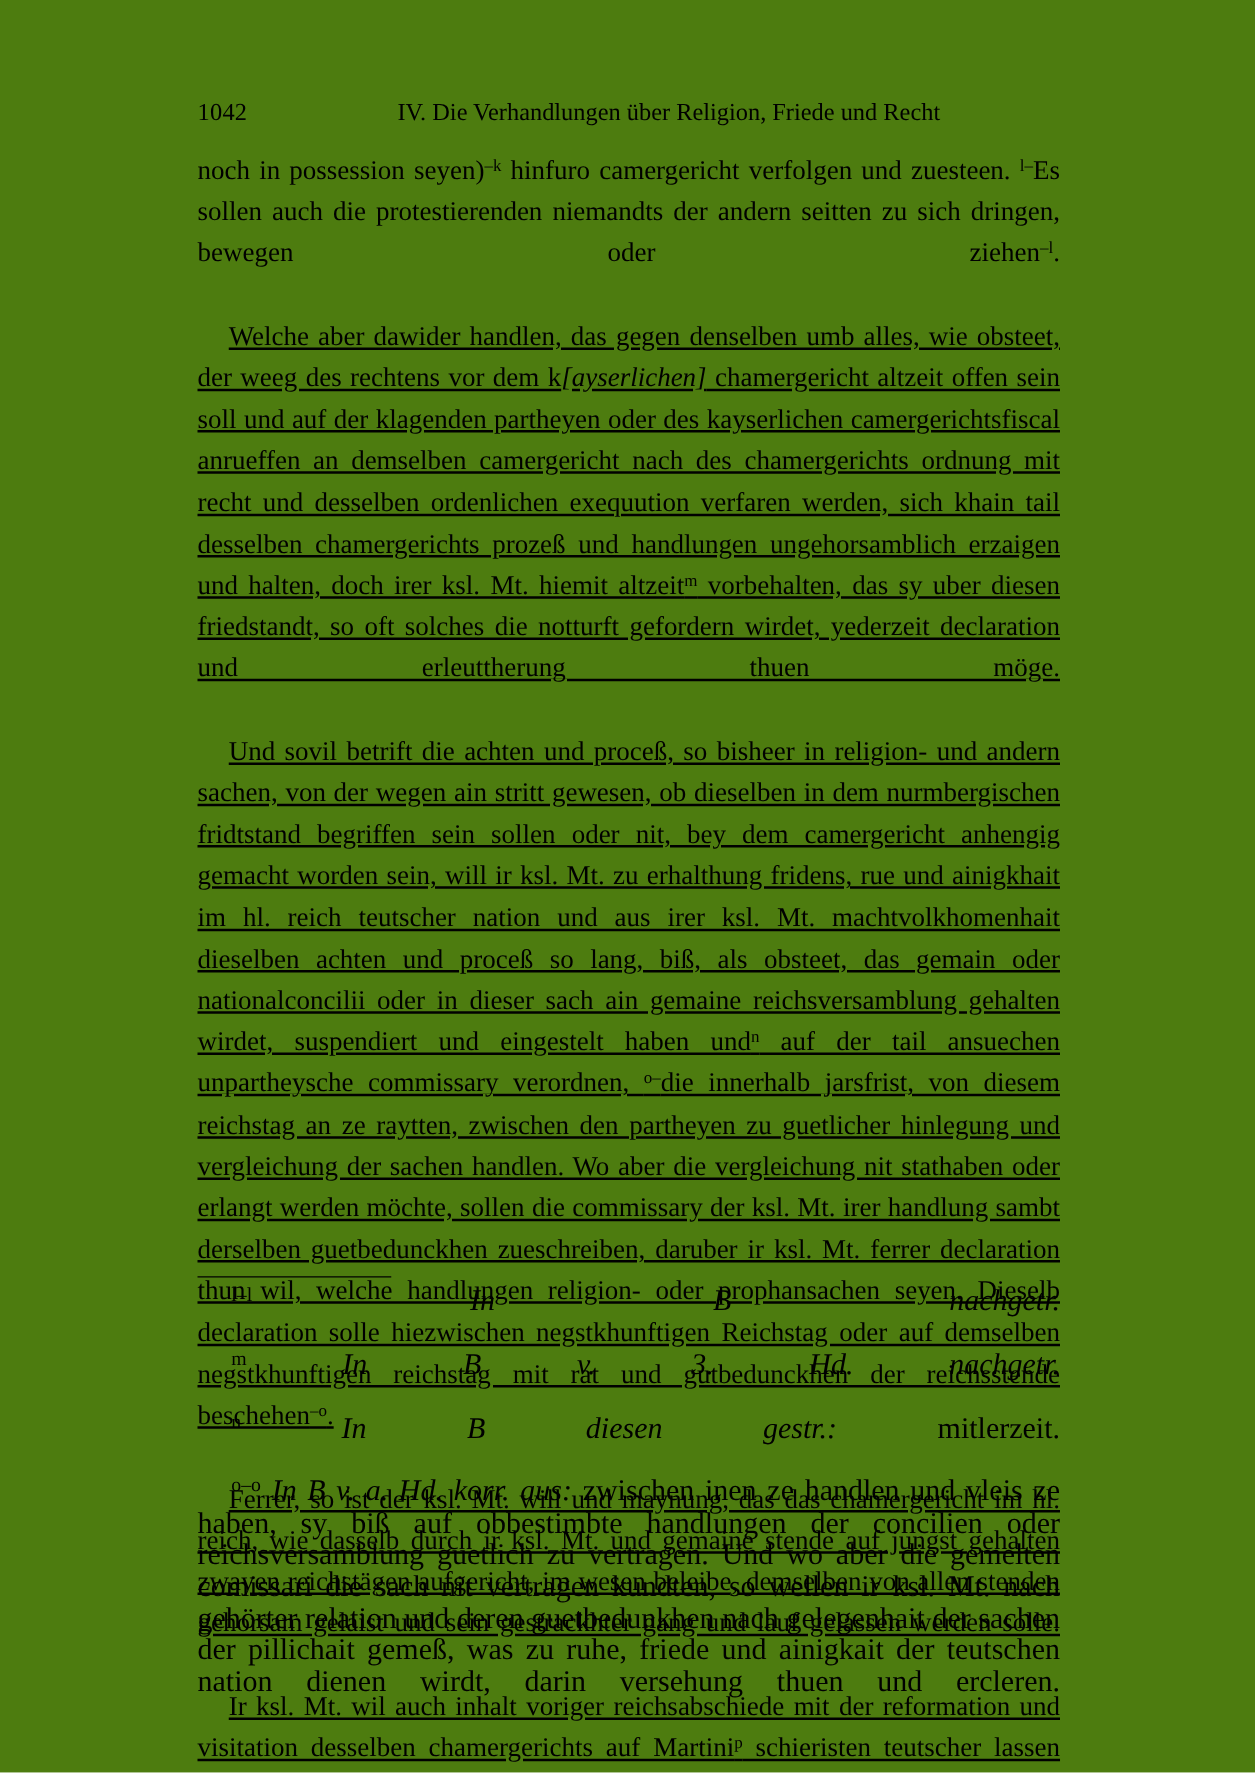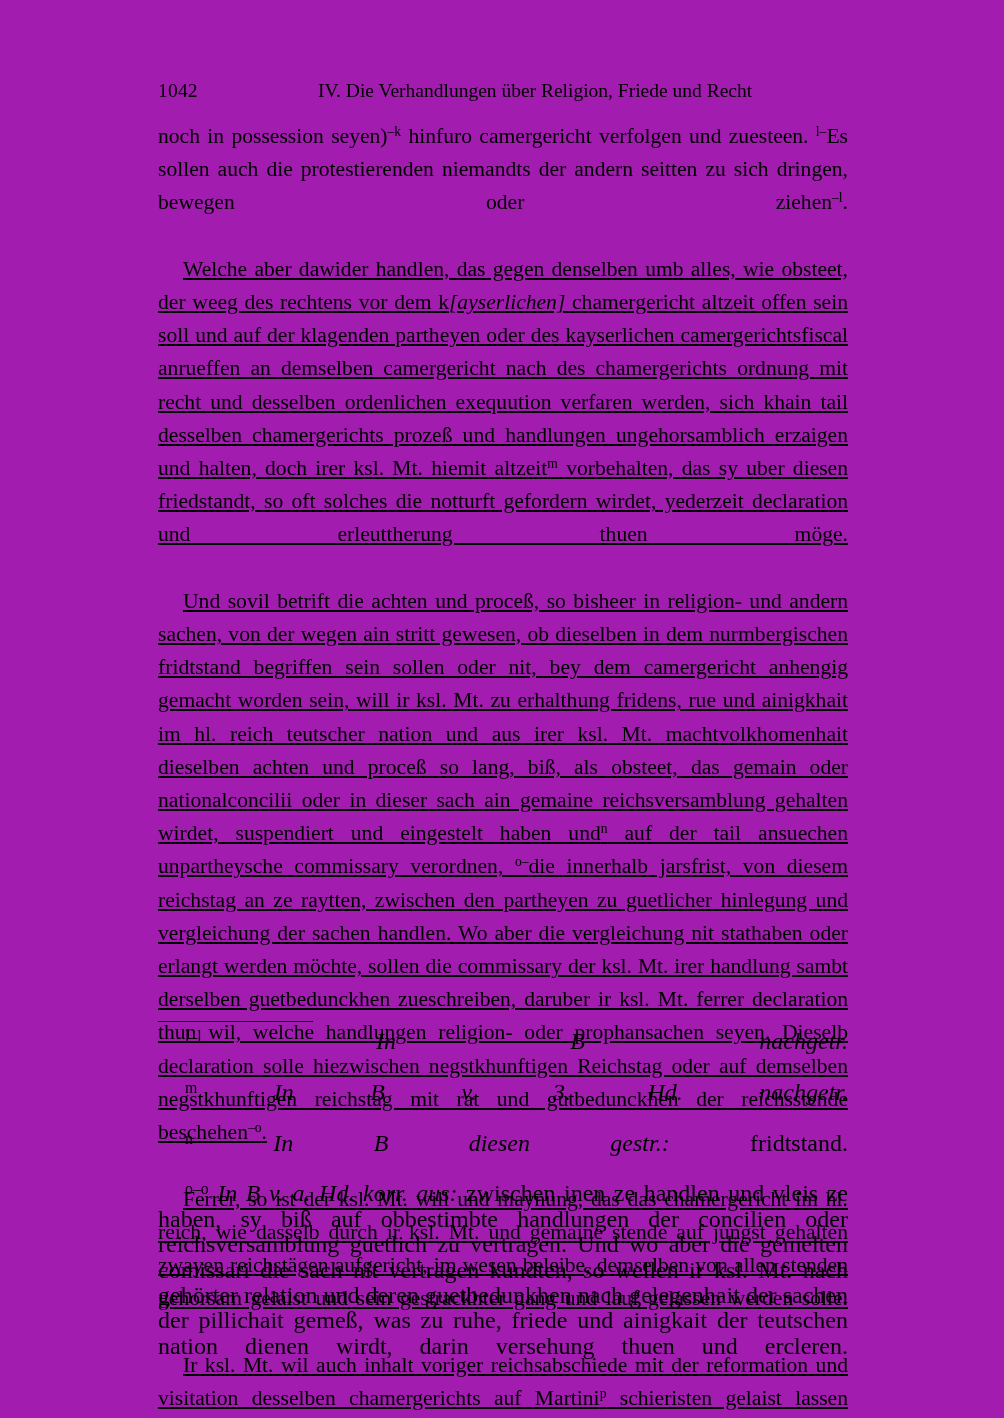--- a/index.html
+++ b/index.html
@@ -16,21 +16,21 @@
     font-family: "Liberation Serif", "DejaVu Serif", serif;
     color: #000000;
     -webkit-font-smoothing: antialiased;
   }
 
   .page {
     position: absolute;
     left: 0; top: 0;
     width: 1004px;
     height: 1418px;
-    background: #a21caf;
+    background: #4d7c0f;
   }
 
   
   .running-head {
     position: absolute;
     left: 158px;
     top: 78px;
     width: 690px;
     height: 26px;
     font-size: 19.5px;
@@ -127,26 +127,26 @@
 
   <div class="running-head">
     <span class="folio">1042</span><span class="title">IV. Die Verhandlungen über Religion, Friede und Recht</span>
   </div>
 
   <div class="body-block">
       <p><span>noch in possession seyen)</span><sup class="note">–k</sup><span> hinfuro camergericht verfolgen und zuesteen. </span><sup class="note">l–</sup><span>Es sollen auch die protestierenden niemandts der andern seitten zu sich dringen, bewegen oder ziehen</span><sup class="note">–l</sup><span>.</span></p>
       <p class="indent"><span>Welche aber dawider handlen, das gegen denselben umb alles, wie obsteet, der weeg des rechtens vor dem k</span><em class="ital">[ayserlichen]</em><span> chamergericht altzeit offen sein soll und auf der klagenden partheyen oder des kayserlichen camergerichtsfiscal anrueffen an demselben camergericht nach des chamergerichts ordnung mit recht und desselben ordenlichen exequution verfaren werden, sich khain tail desselben chamergerichts prozeß und handlungen ungehorsamblich erzaigen und halten, doch irer ksl. Mt. hiemit altzeit</span><sup class="note">m</sup><span> vorbehalten, das sy uber diesen friedstandt, so oft solches die notturft gefordern wirdet, yederzeit declaration und erleuttherung thuen möge.</span></p>
       <p class="indent"><span>Und sovil betrift die achten und proceß, so bisheer in religion- und andern sachen, von der wegen ain stritt gewesen, ob dieselben in dem nurmbergischen fridtstand begriffen sein sollen oder nit, bey dem camergericht anhengig gemacht worden sein, will ir ksl. Mt. zu erhalthung fridens, rue und ainigkhait im hl. reich teutscher nation und aus irer ksl. Mt. machtvolkhomenhait dieselben achten und proceß so lang, biß, als obsteet, das gemain oder nationalconcilii oder in dieser sach ain gemaine reichsversamblung gehalten wirdet, suspendiert und eingestelt haben und</span><sup class="note">n</sup><span> auf der tail ansuechen unpartheysche commissary verordnen, </span><sup class="note">o–</sup><span>die innerhalb jarsfrist, von diesem reichstag an ze raytten, zwischen den partheyen zu guetlicher hinlegung und vergleichung der sachen handlen. Wo aber die vergleichung nit stathaben oder erlangt werden möchte, sollen die commissary der ksl. Mt. irer handlung sambt derselben guetbedunckhen zueschreiben, daruber ir ksl. Mt. ferrer declaration thun wil, welche handlungen religion- oder prophansachen seyen. Dieselb declaration solle hiezwischen negstkhunftigen Reichstag oder auf demselben negstkhunftigen reichstag mit rat und gutbedunckhen der reichsstende beschehen</span><sup class="note">–o</sup><span>.</span></p>
       <p class="indent"><span>Ferrer, so ist der ksl. Mt. will und maynung, das das chamergericht im hl. reich, wie dasselb durch ir ksl. Mt. und gemaine stende auf jungst gehalten zwayen reichstägen aufgericht, im wesen beleibe, demselben von allen stenden gehorsam gelaist und sein gestrackhter gang und lauf gelassen werden solle.</span></p>
-      <p class="indent"><span>Ir ksl. Mt. wil auch inhalt voriger reichsabschiede mit der reformation und visitation desselben chamergerichts auf Martini</span><sup class="note">p</sup><span> schieristen gelaist lassen</span></p>
+      <p class="indent"><span>Ir ksl. Mt. wil auch inhalt voriger reichsabschiede mit der reformation und visitation desselben chamergerichts auf Martini</span><sup class="note">p</sup><span> schieristen teutscher lassen</span></p>
     </div>
 
   <div class="footnotes">
     <hr class="fn-rule" style="width: 155px;">
     <div>
         <p><sup class="note fn-mark-sp">l–l</sup> <em class="ital">In B nachgetr.</em></p>
         <p><sup class="note fn-mark-sp">m</sup> <em class="ital">In B v. 3. Hd. nachgetr.</em></p>
-        <p><sup class="note fn-mark-sp">n</sup> <em class="ital">In B diesen gestr.:</em><span> fridtstand.</span></p>
+        <p><sup class="note fn-mark-sp">n</sup> <em class="ital">In B diesen gestr.:</em><span> mitlerzeit.</span></p>
         <p><sup class="note fn-mark-sp">o–o</sup> <em class="ital">In B v. a. Hd. korr. aus:</em><span> zwischen inen ze handlen und vleis ze haben, sy biß auf obbestimbte handlungen der concilien oder reichsversamblung guetlich zu vertragen. Und wo aber die gemelten comissari die sach nit vertragen kundten, so wellen ir ksl. Mt. nach gehörter relation und deren guetbedunkhen nach gelegenhait der sachen der pillichait gemeß, was zu ruhe, friede und ainigkait der teutschen nation dienen wirdt, darin versehung thuen und ercleren.</span></p>
       </div>
   </div>
 
 </div>
 
 </body></html>

